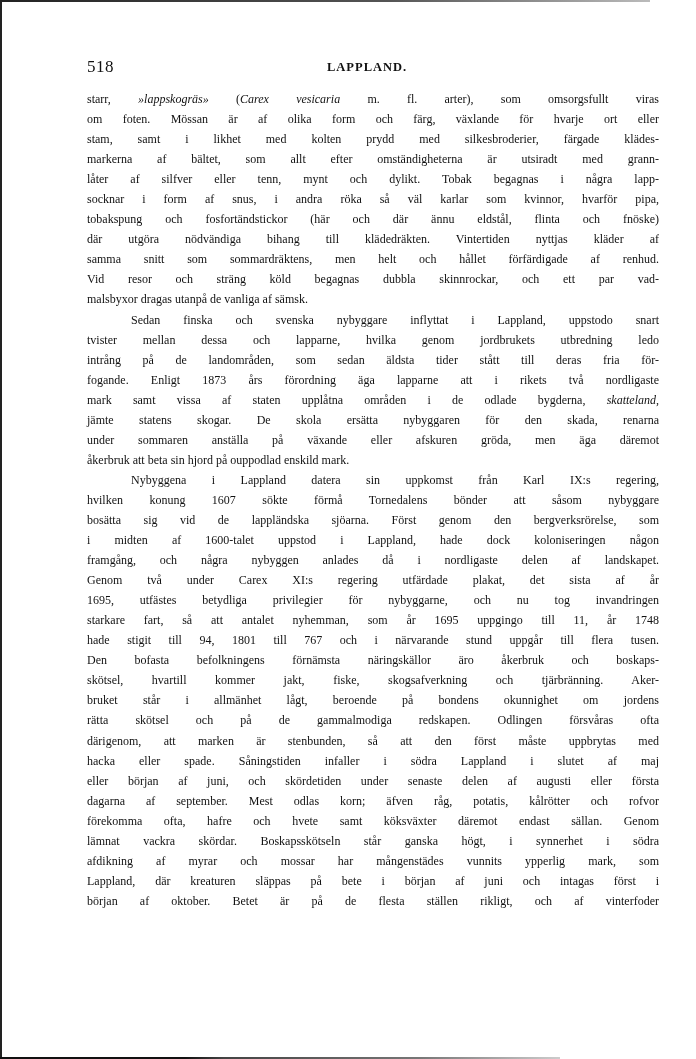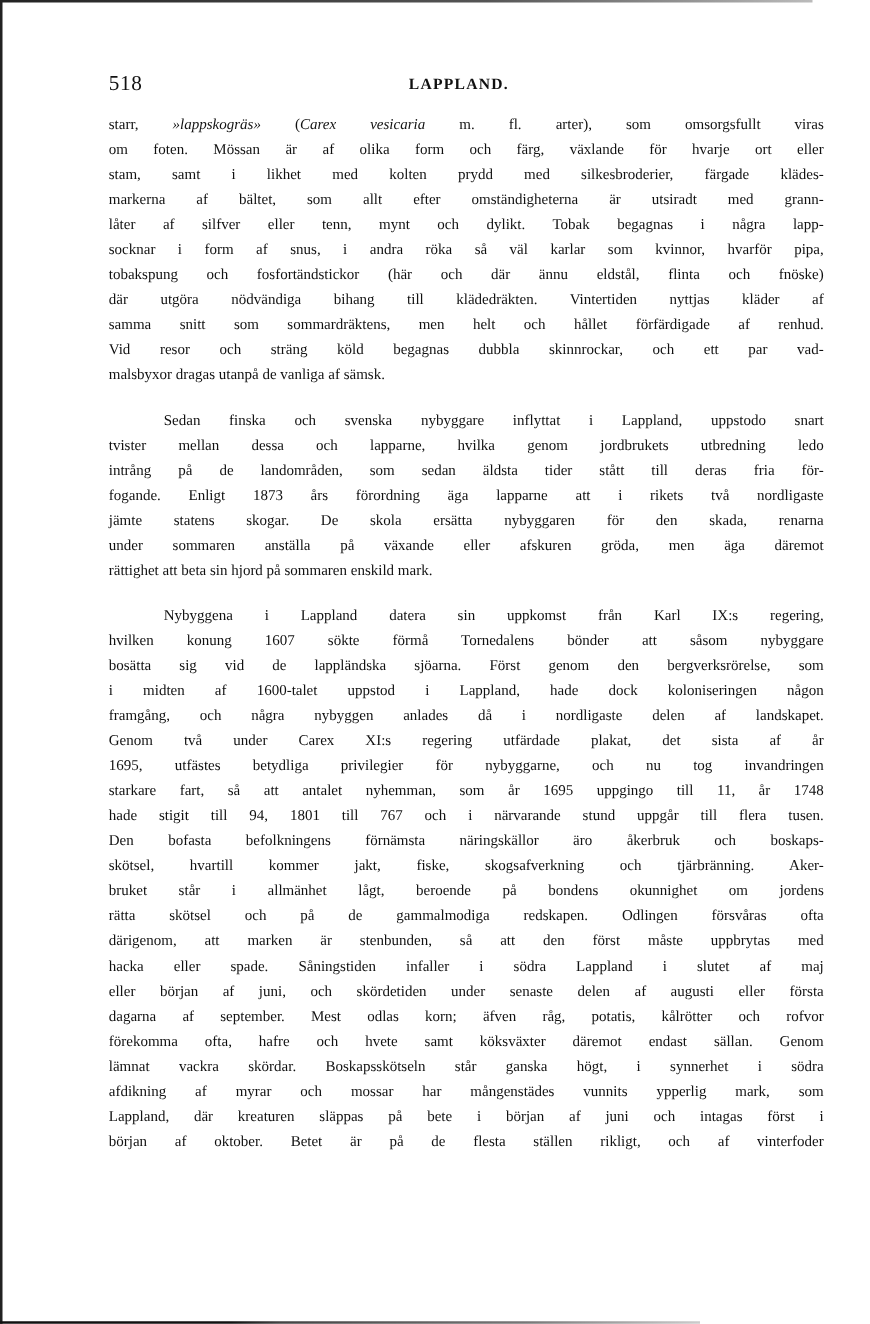--- a/index.html
+++ b/index.html
@@ -72,21 +72,20 @@
       white-space: nowrap;
       text-align: justify;
       text-align-last: justify;
       width: 572px;
     }
     .line.last {
       text-align-last: left;
     }
     .line.indent {
       text-indent: 44px;
-      margin-top: 16px;
     }
     .line i { font-style: italic; }
   </style>
 </head>
 <body>
 
 <div class="scan-edge-left"></div>
 <div class="scan-edge-top"></div>
 <div class="scan-edge-bottom"></div>
 
@@ -107,23 +106,24 @@
         <span class="line"><span>där utgöra nödvändiga bihang till klädedräkten. Vintertiden nyttjas kläder af</span></span>
         <span class="line"><span>samma snitt som sommardräktens, men helt och hållet förfärdigade af renhud.</span></span>
         <span class="line"><span>Vid resor och sträng köld begagnas dubbla skinnrockar, och ett par vad-</span></span>
         <span class="line last"><span>malsbyxor dragas utanpå de vanliga af sämsk.</span></span>
       </div>
       <div>
         <span class="line indent"><span>Sedan finska och svenska nybyggare inflyttat i Lappland, uppstodo snart</span></span>
         <span class="line"><span>tvister mellan dessa och lapparne, hvilka genom jordbrukets utbredning ledo</span></span>
         <span class="line"><span>intrång på de landområden, som sedan äldsta tider stått till deras fria för-</span></span>
         <span class="line"><span>fogande. Enligt 1873 års förordning äga lapparne att i rikets två nordligaste</span></span>
+        <span class="line"><span>mark samt vissa af staten upplåtna områden i de odlade bygderna, </span><i>skatteland</i><span>,</span></span>
         <span class="line"><span>jämte statens skogar. De skola ersätta nybyggaren för den skada, renarna</span></span>
         <span class="line"><span>under sommaren anställa på växande eller afskuren gröda, men äga däremot</span></span>
-        <span class="line last"><span>rättighet att beta sin hjord på sommaren enskild mark.</span></span>
+        <span class="line last"><span>åkerbruk att beta sin hjord på ouppodlad enskild mark.</span></span>
       </div>
       <div>
         <span class="line indent"><span>Nybyggena i Lappland datera sin uppkomst från Karl IX:s regering,</span></span>
         <span class="line"><span>hvilken konung 1607 sökte förmå Tornedalens bönder att såsom nybyggare</span></span>
         <span class="line"><span>bosätta sig vid de lappländska sjöarna. Först genom den bergverksrörelse, som</span></span>
         <span class="line"><span>i midten af 1600-talet uppstod i Lappland, hade dock koloniseringen någon</span></span>
         <span class="line"><span>framgång, och några nybyggen anlades då i nordligaste delen af landskapet.</span></span>
         <span class="line"><span>Genom två under Carex XI:s regering utfärdade plakat, det sista af år</span></span>
         <span class="line"><span>1695, utfästes betydliga privilegier för nybyggarne, och nu tog invandringen</span></span>
         <span class="line"><span>starkare fart, så att antalet nyhemman, som år 1695 uppgingo till 11, år 1748</span></span>

